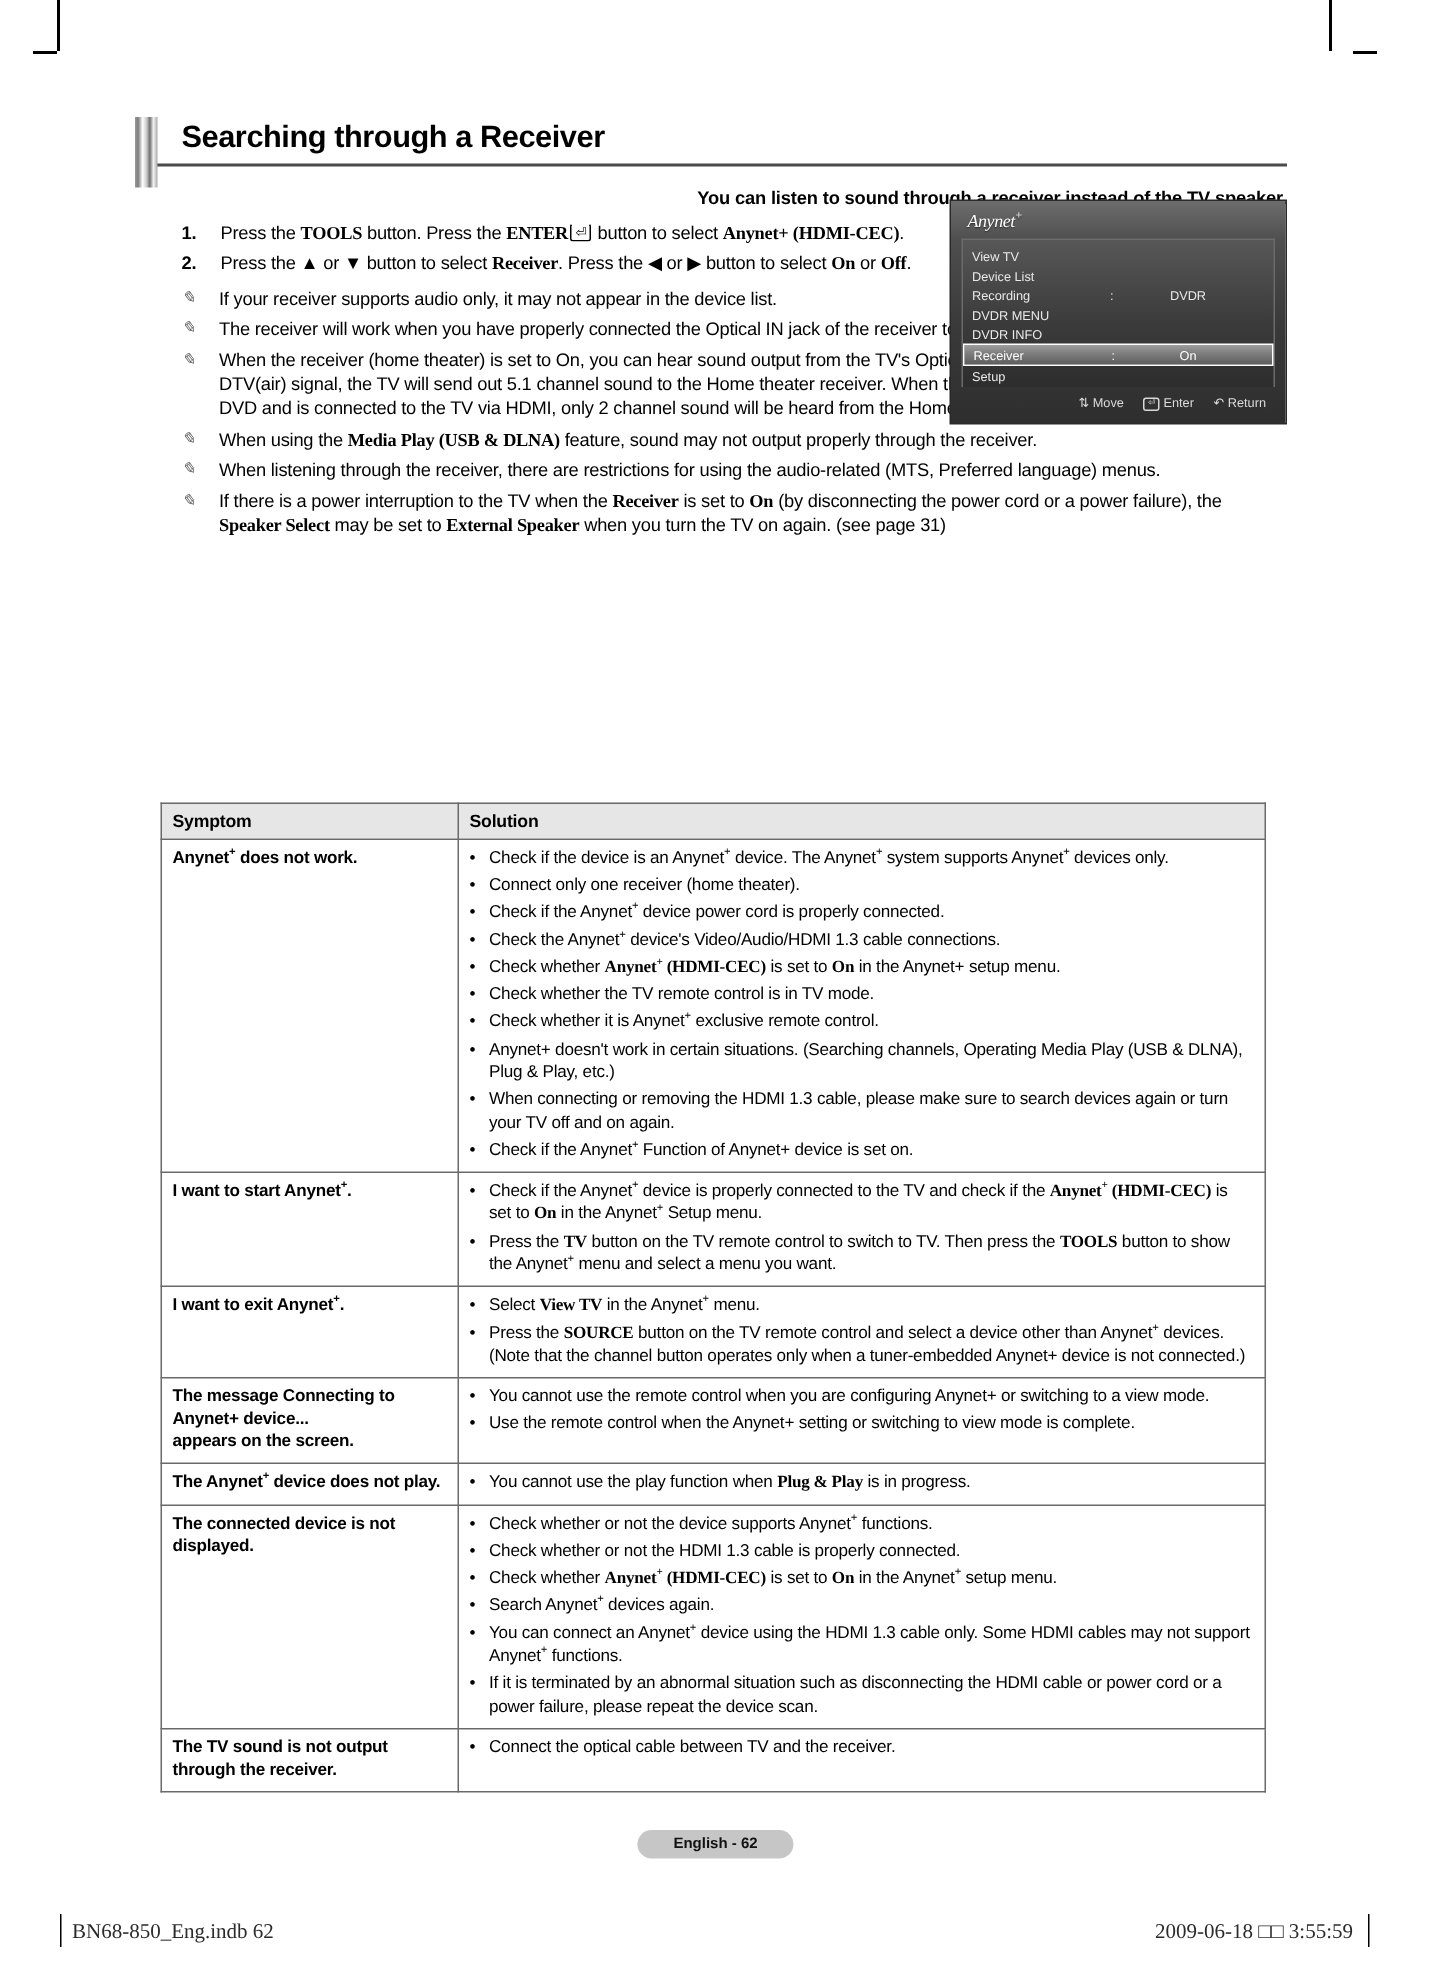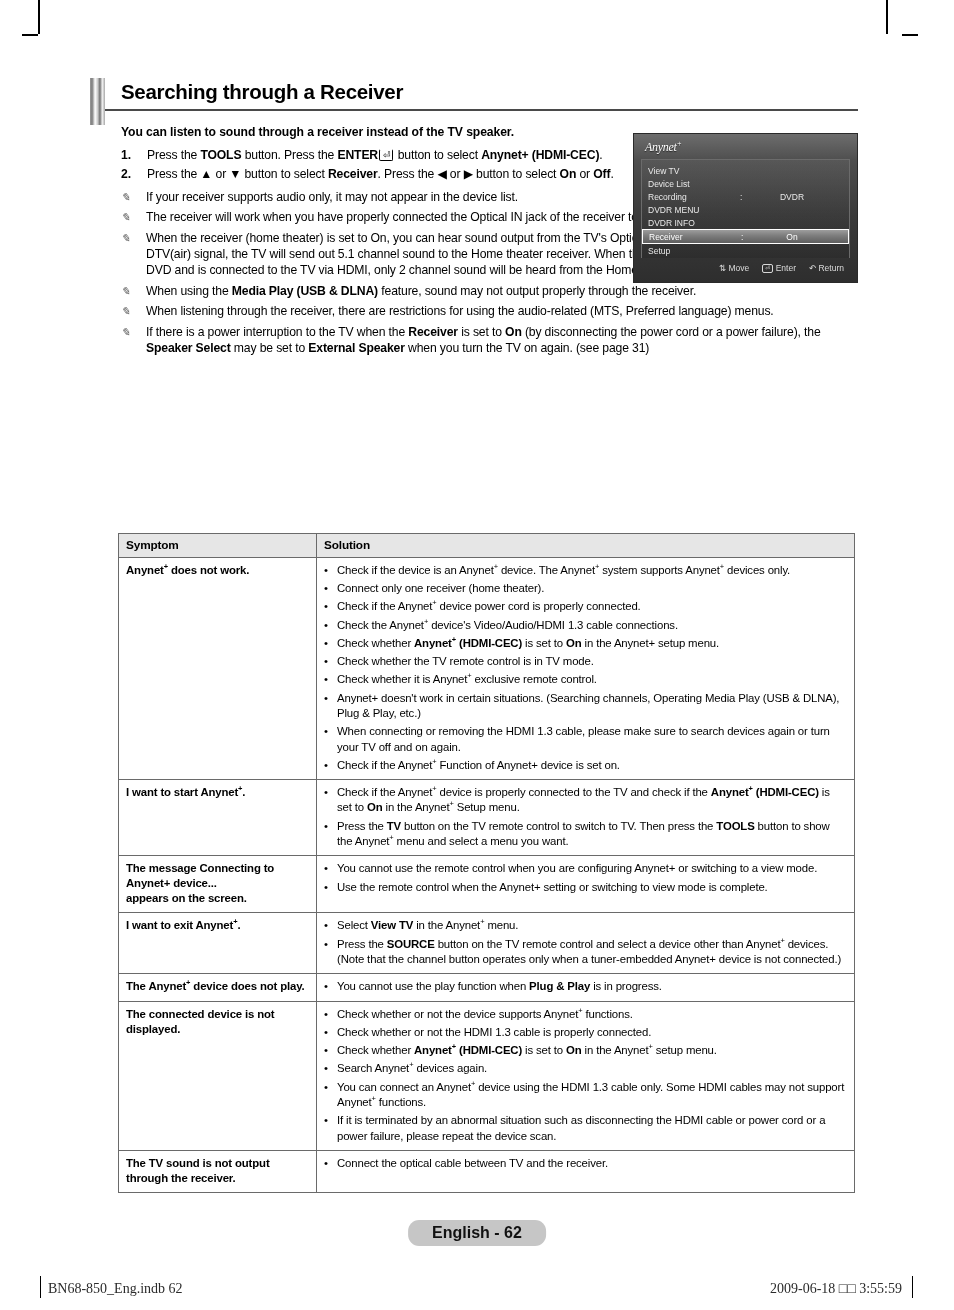--- a/index.html
+++ b/index.html
@@ -42,34 +42,34 @@
     font-size: 20.5px;
     font-weight: bold;
     letter-spacing: -0.3px;
     line-height: 1.15;
   }
   .sup { font-size: 0.66em; vertical-align: super; line-height: 0; }
 
   
   .intro {
     font-size: 12.2px; font-weight: bold;
-    padding-left: 31px; margin-bottom: 9px; letter-spacing: -0.1px;
+    padding-left: 31px; margin-bottom: 9px; letter-spacing: -0.1px; text-align: right;
   }
   .steps { padding-left: 31px; }
   .step { display: flex; font-size: 12.2px; margin-bottom: 5px; letter-spacing: -0.15px; }
   .step-num { width: 26px; font-weight: bold; flex: none; }
   .step-txt { flex: 1; }
   .notes { padding-left: 31px; margin-top: 8px; }
   .note { display: flex; font-size: 12.2px; margin-bottom: 4px; letter-spacing: -0.15px; line-height: 1.35; }
   .note-ico {
     width: 25px; flex: none; font-size: 11px; color: #555;
     font-style: italic; padding-top: 1px;
   }
   .note-txt { flex: 1; }
-  b { font-weight: bold; }
+  b { font-weight: bold; font-family: Liberation Serif, serif; }
 
   
   .enterkey {
     display: inline-block; border: 1.4px solid #000; border-top-color: transparent;
     border-radius: 2px; padding: 0 2px 0 3px; font-size: 9px; line-height: 10px;
     position: relative; top: -1px; margin: 0 1px;
   }
 
   
   .osd {
@@ -107,21 +107,21 @@
     display: flex; justify-content: flex-end; gap: 13px;
     font-size: 8.5px; color: #dcdcdc; padding: 5px 6px 0 0;
   }
   .osd-foot span { white-space: nowrap; }
   .kbox {
     display: inline-block; border: 1px solid #d8d8d8; border-radius: 2px;
     font-size: 6px; line-height: 7px; padding: 0 2px; position: relative; top: -1px;
   }
 
   
-  .tbl { width: 100%; border-collapse: collapse; margin-left: 28px; width: 737px; }
+  .tbl { width: 100%; border-collapse: collapse; margin-left: 17px; width: 737px; }
   .tbl th, .tbl td {
     border: 1px solid #6a6a6a;
     vertical-align: top; padding: 5px 7px 6px 7px;
     font-size: 11.4px; letter-spacing: -0.15px;
   }
   .tbl th {
     background: #e6e6e6; font-weight: bold; text-align: left;
     font-size: 11.8px; padding: 4px 7px 5px 7px;
   }
   .col-sym { width: 198px; }
@@ -129,21 +129,21 @@
   .sol-item { display: flex; margin-bottom: 3px; line-height: 1.34; }
   .sol-item:last-child { margin-bottom: 0; }
   .sol-dot { width: 13px; flex: none; }
   .sol-txt { flex: 1; }
 
   
   .pagepill {
     position: absolute; left: 50%; transform: translateX(-50%);
     top: 1220px;
     background: #c6c6c6; border-radius: 11px;
-    padding: 4px 24px; font-size: 16px; font-weight: bold;
+    padding: 4px 24px; font-size: 10px; font-weight: bold;
     color: #111;
   }
   .meta {
     position: absolute; top: 1281px;
     font-family: "Liberation Serif", serif; font-size: 14px; color: #2b2b2b;
   }
   .meta-left { left: 48px; }
   .meta-right { right: 52px; }
   .meta-rule { position: absolute; background: #000; width: 1px; height: 22px; top: 1276px; }
 </style>
@@ -320,47 +320,47 @@
           <div class="sol-txt">Check if the Anynet<sup class="sup">+</sup> device is properly connected to the TV and check if the <b>Anynet<sup class="sup">+</sup> (HDMI-CEC)</b> is set to <b>On</b> in the Anynet<sup class="sup">+</sup> Setup menu.</div>
         </div>
         <div class="sol-item">
           <div class="sol-dot">•</div>
           <div class="sol-txt">Press the <b>TV</b> button on the TV remote control to switch to TV. Then press the <b>TOOLS</b> button to show the Anynet<sup class="sup">+</sup> menu and select a menu you want.</div>
         </div>
     </td>
   </tr>
   <tr>
     <td class="col-sym">
+      <div class="sym">I want to exit Anynet<sup class="sup">+</sup>.</div>
+    </td>
+    <td>
+
+        <div class="sol-item">
+          <div class="sol-dot">•</div>
+          <div class="sol-txt">Select <b>View TV</b> in the Anynet<sup class="sup">+</sup> menu.</div>
+        </div>
+        <div class="sol-item">
+          <div class="sol-dot">•</div>
+          <div class="sol-txt">Press the <b>SOURCE</b> button on the TV remote control and select a device other than Anynet<sup class="sup">+</sup> devices. (Note that the channel button operates only when a tuner-embedded Anynet+ device is not connected.)</div>
+        </div>
+    </td>
+  </tr>
+  <tr>
+    <td class="col-sym">
       <div class="sym">The message Connecting to Anynet+ device...<br>appears on the screen.</div>
     </td>
     <td>
 
         <div class="sol-item">
           <div class="sol-dot">•</div>
           <div class="sol-txt">You cannot use the remote control when you are configuring Anynet+ or switching to a view mode.</div>
         </div>
         <div class="sol-item">
           <div class="sol-dot">•</div>
           <div class="sol-txt">Use the remote control when the Anynet+ setting or switching to view mode is complete.</div>
-        </div>
-    </td>
-  </tr>
-  <tr>
-    <td class="col-sym">
-      <div class="sym">I want to exit Anynet<sup class="sup">+</sup>.</div>
-    </td>
-    <td>
-
-        <div class="sol-item">
-          <div class="sol-dot">•</div>
-          <div class="sol-txt">Select <b>View TV</b> in the Anynet<sup class="sup">+</sup> menu.</div>
-        </div>
-        <div class="sol-item">
-          <div class="sol-dot">•</div>
-          <div class="sol-txt">Press the <b>SOURCE</b> button on the TV remote control and select a device other than Anynet<sup class="sup">+</sup> devices. (Note that the channel button operates only when a tuner-embedded Anynet+ device is not connected.)</div>
         </div>
     </td>
   </tr>
   <tr>
     <td class="col-sym">
       <div class="sym">The Anynet<sup class="sup">+</sup> device does not play.</div>
     </td>
     <td>
 
         <div class="sol-item">

